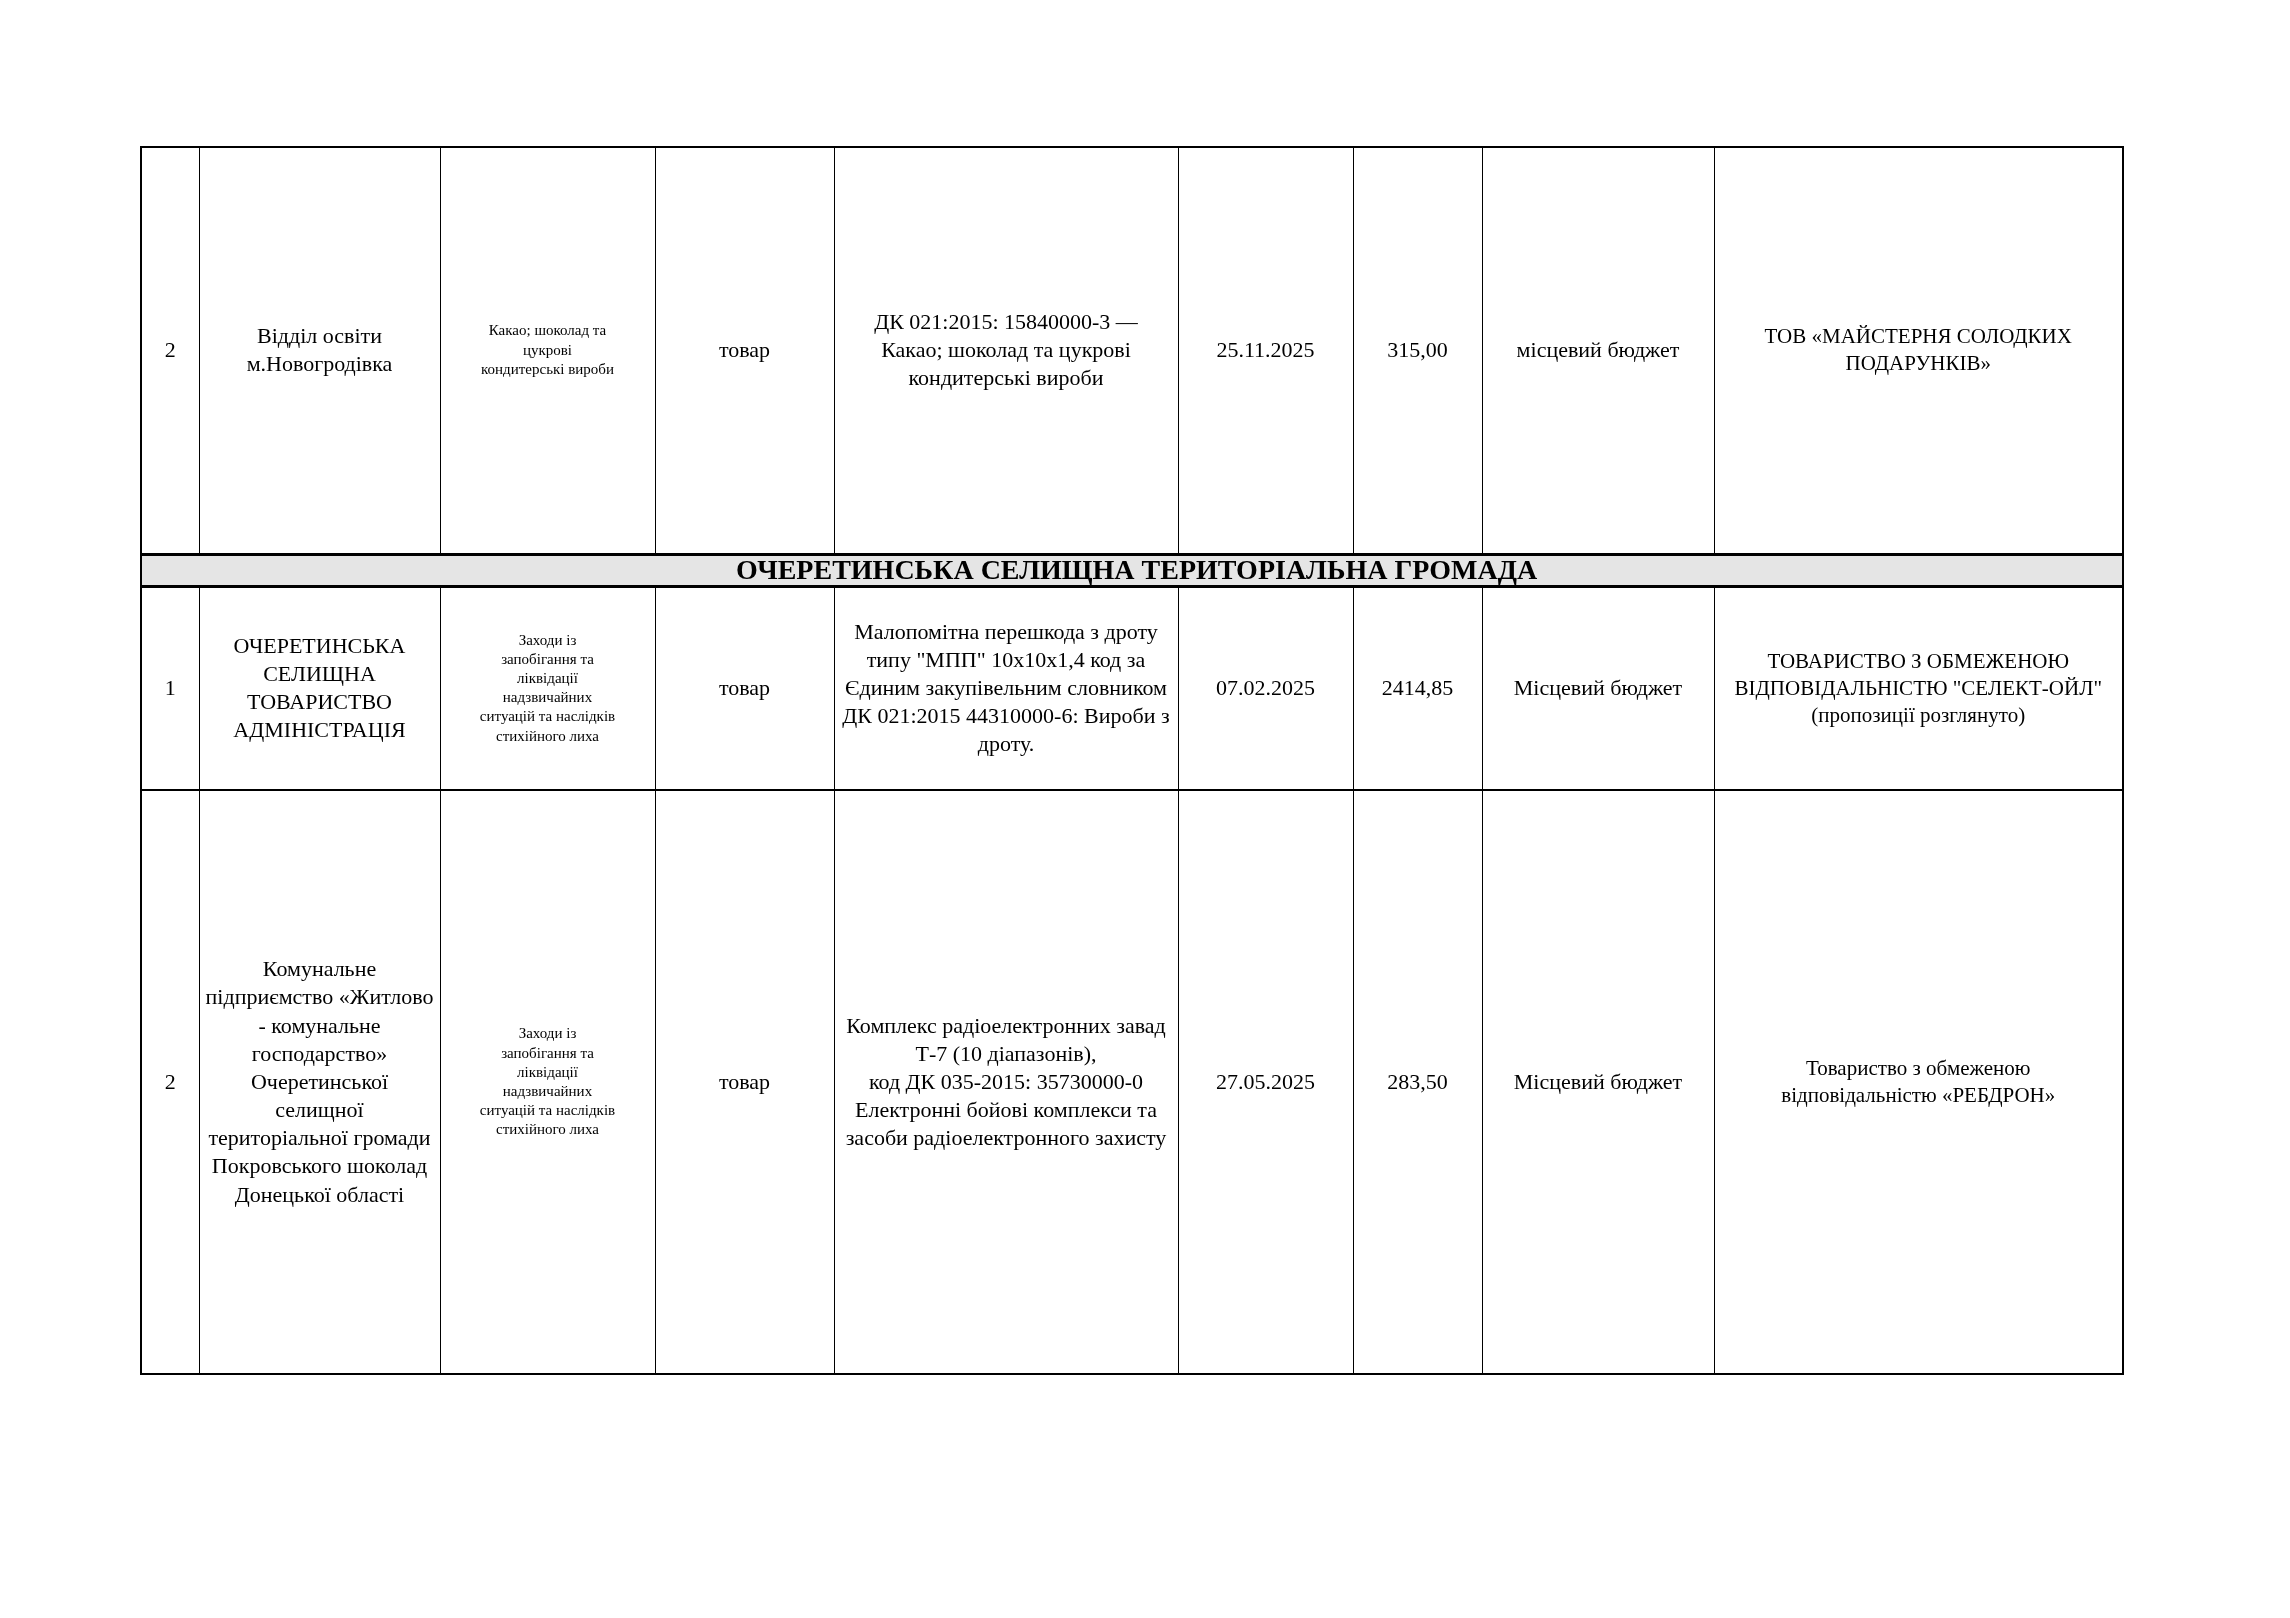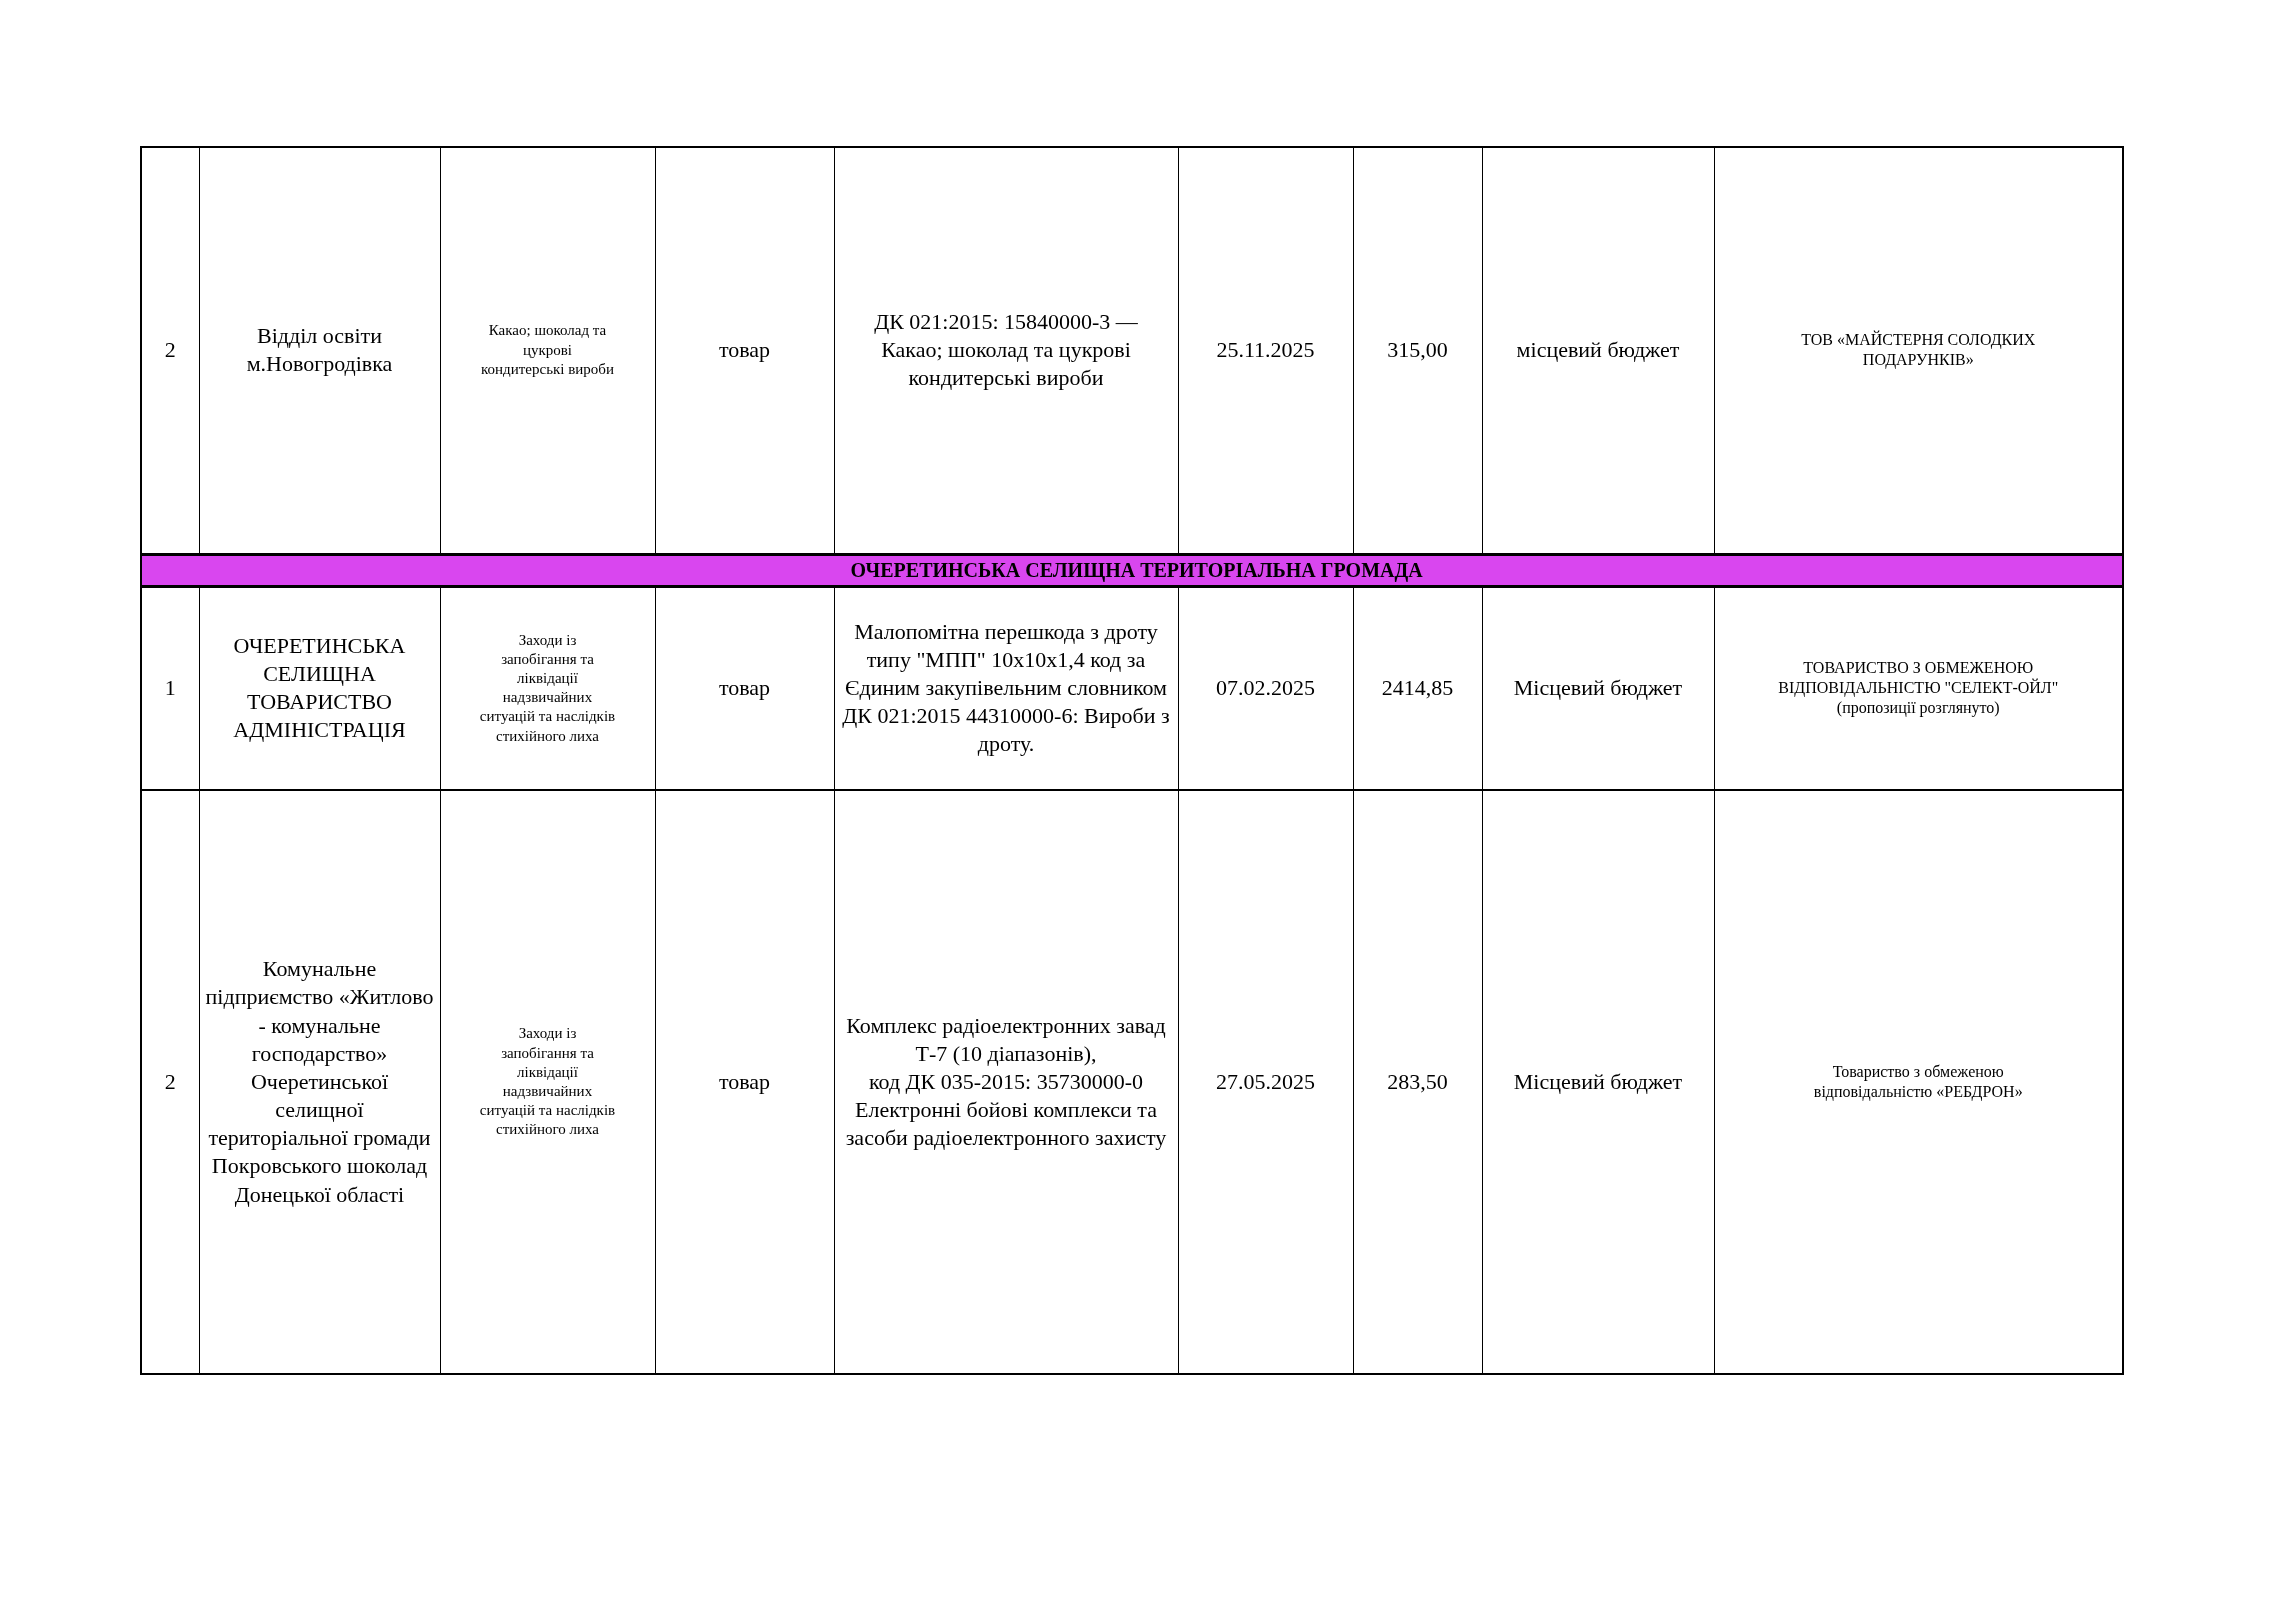--- a/index.html
+++ b/index.html
@@ -34,25 +34,25 @@
     line-height: 1.28;
     white-space: pre;
     padding: 0 1.8px;
     overflow: visible;
   }
   tr.r1 { height: 407px; }
   tr.rband { height: 32px; }
   tr.r2 { height: 204px; }
   tr.r3 { height: 584px; }
   td.subject  { font-size: 15px; }
-  td.supplier { font-size: 16px; margin-left: 20px; }
+  td.supplier { font-size: 21px; margin-left: 20px; }
   td.band {
-    background: #d946ef;
+    background: #e5e5e5;
     font-weight: bold;
-    font-size: 20px;
+    font-size: 28px;
     line-height: 1;
     border-width: 3.7px 2.7px;
     white-space: nowrap;
     padding-left: 11px;
   }
   
   col.c-num      { width: 58px;  }
   col.c-customer { width: 241px; }
   col.c-subject  { width: 215px; }
   col.c-type     { width: 179px; }

